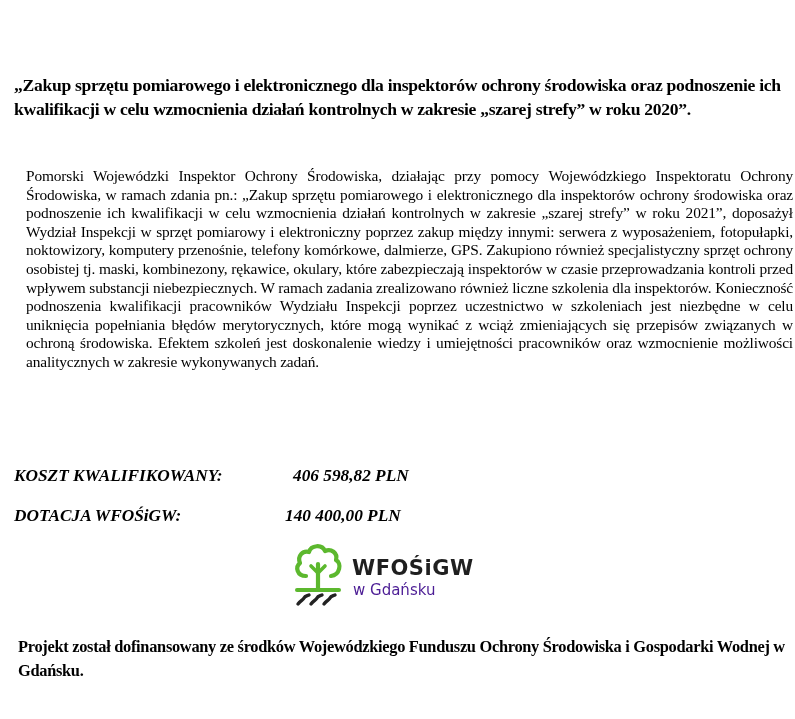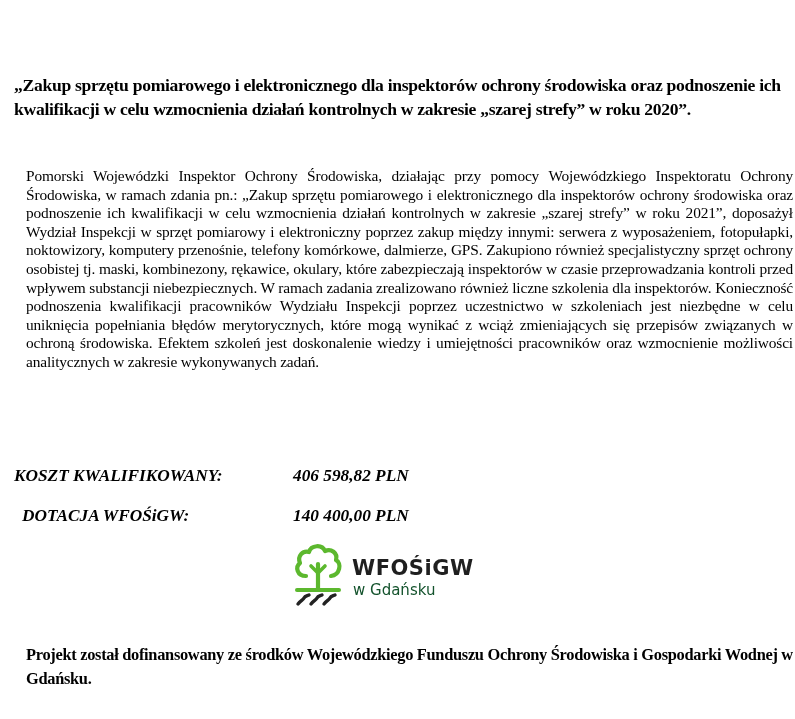--- a/index.html
+++ b/index.html
@@ -55,21 +55,21 @@
     }
     .cost-row .label {
       display: inline-block;
     }
     .cost-row .value {
       position: absolute;
       top: 0;
     }
     .row-koszt { top: 465px; }
     .row-koszt .value { left: 279px; }
-    .row-dotacja { top: 505px; margin-left: 8px; }
+    .row-dotacja { top: 505px; }
     .row-dotacja .value { left: 271px; }
     .logo {
       position: absolute;
       left: 278px;
       top: 542px;
       width: 225px;
       height: 72px;
       display: flex;
     }
     .logo svg {
@@ -86,29 +86,29 @@
       font-weight: bold;
       font-size: 21px;
       line-height: 24px;
       color: #1f1f1f;
       letter-spacing: 0.5px;
     }
     .logo-city {
       font-family: "DejaVu Sans", "Liberation Sans", sans-serif;
       font-size: 15px;
       line-height: 20px;
-      color: #14532d;
+      color: #4c1d95;
       margin-left: 1px;
     }
     .footer {
       position: absolute;
       top: 631px;
       left: 0;
       width: 767px;
-      margin: 12px;
+      margin: 4px;
       font-size: 16.4px;
       font-weight: bold;
       line-height: 24px;
       letter-spacing: -0.3px;
     }
   </style>
 </head>
 <body>
 
 <div class="page">

